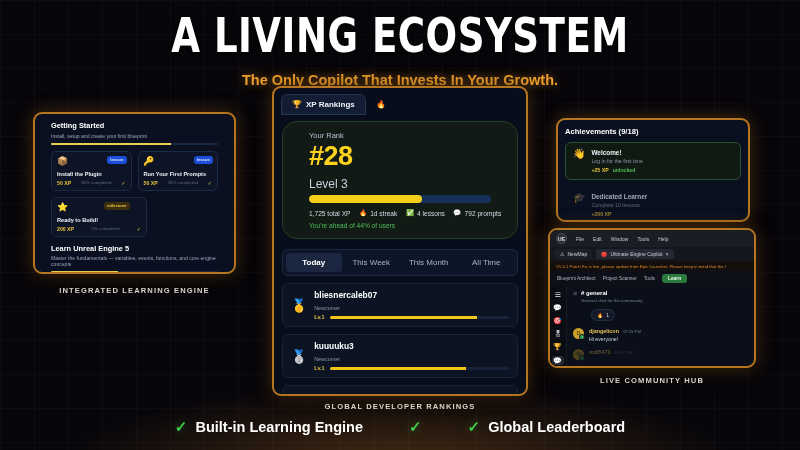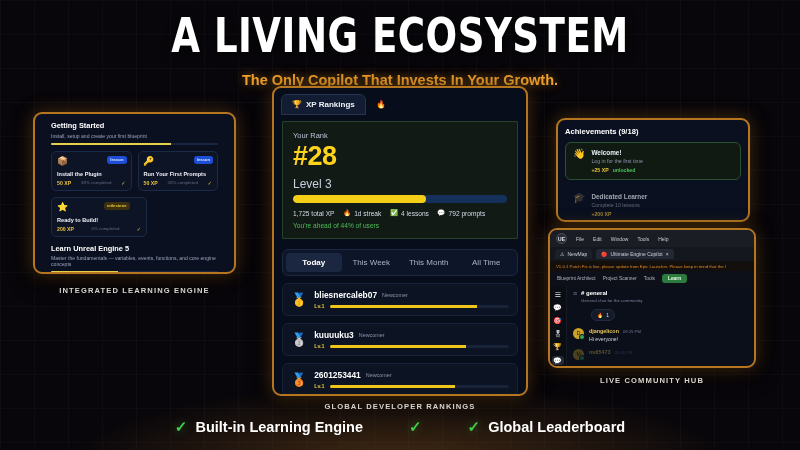--- a/index.html
+++ b/index.html
@@ -83,21 +83,21 @@
   #rank-panel { left: 272px; top: 86px; width: 256px; height: 310px; background: #070d1a; }
   .tabs-top { display: flex; gap: 4px; padding: 6px 7px 0; }
   .tab-top {
     font-size: 8px; font-weight: 700; color: #eef1f7;
     background: #121c32; border: 1px solid #27344f; border-radius: 6px 6px 0 0;
     padding: 5px 10px; display: flex; align-items: center; gap: 4px;
   }
   .tab-top.alt { background: transparent; border-color: transparent; color: #8a94ab; padding-left: 6px; overflow: hidden; }
   .rank-card {
     margin: 6px 8px 0; background: #111a14; border: 1px solid #24422a;
-    border-radius: 1px; padding: 9px 10px;
+    border-radius: 15px; padding: 9px 26px;
   }
   .rk-label { font-size: 7.5px; color: #b9c2d4; }
   .rk-num { font-size: 27px; font-weight: 900; color: #ffd21e; line-height: 1.05; margin-top: 2px; letter-spacing: -0.5px; }
   .rk-level { font-size: 12px; color: #c8d0e0; margin-top: 7px; }
   .rk-bar { height: 8px; border-radius: 5px; background: #16305c; margin-top: 4px; overflow: hidden; }
   .rk-bar > i { display: block; height: 100%; background: #f5cf17; border-radius: 5px; }
   .rk-stats { display: flex; gap: 9px; align-items: center; margin-top: 6px; font-size: 6.6px; color: #d3dae8; flex-wrap: nowrap; }
   .rk-stats span { display: flex; align-items: center; gap: 2.5px; white-space: nowrap; }
   .rk-ahead { font-size: 6.6px; color: #4fbf5a; margin-top: 5px; }
 
@@ -110,21 +110,21 @@
     padding: 5px 0; border-radius: 4px;
   }
   .tab-time.active { background: #1a2butiliza; background: #1b2740; color: #fff; font-weight: 700; }
 
   .lb-row {
     margin: 7px 8px 0; background: #0c1424; border: 1px solid #18233a;
     border-radius: 6px; padding: 6px 8px; display: flex; gap: 7px; align-items: center;
   }
   .lb-medal { font-size: 13px; line-height: 1; }
   .lb-main { flex: 1; }
-  .lb-top { display: flex; align-items: center; gap: 5px; }
+  .lb-top { display: flex; align-items: flex-start; gap: 5px; flex-direction: column; }
   .lb-user { font-size: 8.4px; font-weight: 700; color: #fff; }
   .lb-tag { font-size: 5.4px; color: #8b94a8; }
   .lb-bot { display: flex; align-items: center; gap: 5px; margin-top: 3px; }
   .lb-lv { font-size: 5.4px; font-weight: 700; color: #e8c33c; }
   .lb-bar { flex: 1; height: 2.5px; border-radius: 2px; background: #1a2butiliza; background: #18233a; overflow: hidden; }
   .lb-bar > i { display: block; height: 100%; background: #f0c419; }
 
   
   #ach-panel { left: 556px; top: 118px; width: 194px; height: 104px; padding: 7px; }
   .ach-title { font-size: 7.6px; font-weight: 700; color: #fff; }

